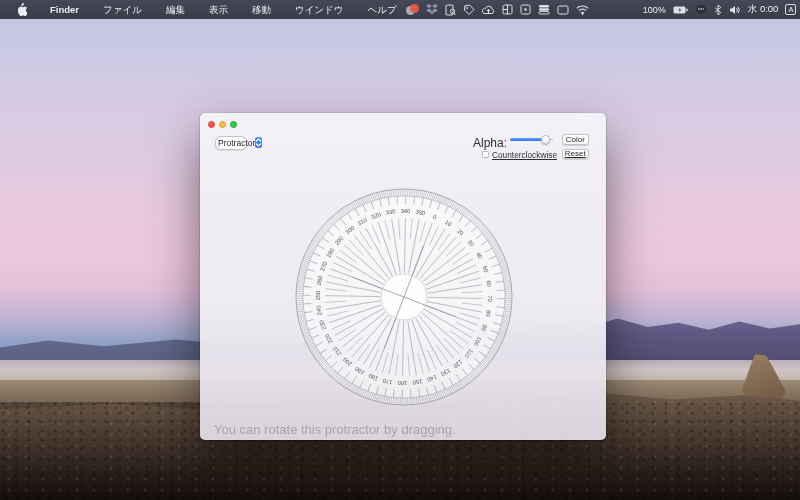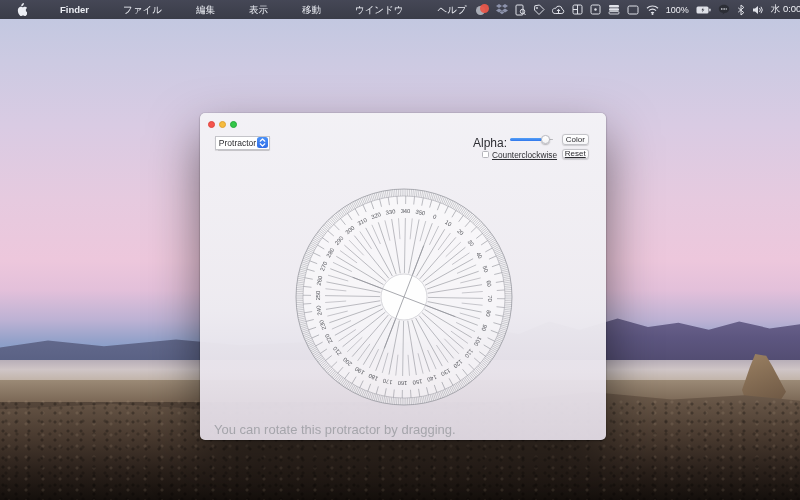--- a/index.html
+++ b/index.html
@@ -34,21 +34,21 @@
     background-image:
       radial-gradient(circle at 3px 4px, rgba(0,0,0,.55) 1px, transparent 2px),
       radial-gradient(circle at 9px 2px, rgba(214,190,160,.25) 1px, transparent 2px),
       radial-gradient(circle at 6px 8px, rgba(0,0,0,.4) 1px, transparent 2px);
     background-size:13px 9px, 17px 11px, 11px 13px; }
 
   
   .menubar { position:absolute; left:0; top:0; width:800px; height:19px;
     background:linear-gradient(180deg,rgba(64,66,80,.96),rgba(52,54,66,.96));
     display:flex; align-items:center; color:#eceef4; font-size:9.5px; z-index:50; }
-  .menubar .left { display:flex; align-items:center; gap:16px; }
+  .menubar .left { display:flex; align-items:center; gap:6px; }
   .mb-item { padding:0 9px; line-height:19px; white-space:nowrap; }
   .mb-app { font-weight:bold; }
   .mb-apple { padding:0 8px 0 16px; display:flex; align-items:center; }
   .menubar .right { margin-left:auto; display:flex; align-items:center; gap:7px; padding-right:8px; }
   .sicon { display:flex; align-items:center; justify-content:center; }
   .sicon svg { display:block; }
   .stext { white-space:nowrap; color:#f0f1f6; }
   .abox { width:11px; height:11px; border:1px solid #d7d9e0; border-radius:2px; font-size:7.5px;
     display:flex; align-items:center; justify-content:center; color:#f0f1f6; }
   .siri-orb { width:11px; height:11px; border-radius:50%;
@@ -62,21 +62,21 @@
   .app-window { position:absolute; left:200px; top:113px; width:406px; height:327px;
     border-radius:5px; z-index:40;
     background:linear-gradient(180deg,rgba(243,242,246,.98) 0%,rgba(238,236,241,.97) 60%,rgba(230,224,233,.95) 88%,rgba(226,219,229,.95) 100%);
     box-shadow:0 22px 50px rgba(0,0,0,.5), 0 0 1px rgba(0,0,0,.45), 0 1px 2px rgba(0,0,0,.3); }
   .traffic { position:absolute; left:8px; top:8px; display:flex; gap:4px; }
   .tl { width:7px; height:7px; border-radius:50%; }
   .tl.red { background:#f5554d; border:.5px solid #df443e; }
   .tl.yellow { background:#f6bc3e; border:.5px solid #dfa133; }
   .tl.green { background:#33c748; border:.5px solid #24a93a; }
 
-  .popup { position:absolute; left:15px; top:23px; width:55px; height:13.5px; border-radius:0;
+  .popup { position:absolute; left:15px; top:23px; width:32px; height:13.5px; border-radius:6px;
     background:#fff; border:.5px solid #c4c4c9; box-shadow:0 .5px 1px rgba(0,0,0,.18);
     display:flex; align-items:center; font-size:8.5px; color:#2c2c30; }
   .popup-label { flex:1; text-align:center; padding-left:2px; }
   .popup-cap { width:11px; height:11px; margin-right:1px; border-radius:2.5px;
     background:linear-gradient(180deg,#4b91f7,#2f6de8);
     display:flex; align-items:center; justify-content:center; }
 
   .ctl-label { position:absolute; font-size:12px; color:#2e2e33; white-space:nowrap; }
   .alpha-label { right:99px; top:22.5px; text-align:right; }
 
@@ -192,21 +192,21 @@
         </svg>
     </span>
     <span class="sicon">
       <svg width="13" height="10" viewBox="0 0 13 10">
           <path d="M1 3.2 A8 8 0 0 1 12 3.2" fill="none" stroke="#dfe1e8" stroke-width="1.2"></path>
           <path d="M3 5.6 A5 5 0 0 1 10 5.6" fill="none" stroke="#dfe1e8" stroke-width="1.2"></path>
           <path d="M5 7.8 A2.6 2.6 0 0 1 8 7.8" fill="none" stroke="#dfe1e8" stroke-width="1.2"></path>
           <circle cx="6.5" cy="9" r="1" fill="#dfe1e8"></circle>
         </svg>
     </span>
-    <span class="stext" style="font-size:9px;">100%</span>
+    <span class="stext" style="font-size:9px;margin-left:47px;">100%</span>
     <span class="sicon">
       <svg width="15" height="8" viewBox="0 0 15 8">
           <rect x=".5" y=".5" width="12" height="7" rx="1.5" fill="#dfe1e8"></rect>
           <rect x="13.2" y="2.5" width="1.4" height="3" rx=".7" fill="#dfe1e8"></rect>
           <path d="M7.4 1.4 L5.4 4.2 H6.8 L6 6.6 L8.4 3.6 H6.9 Z" fill="#3a3c46"></path>
         </svg>
     </span>
     <span class="sicon">
       <svg width="12" height="11" viewBox="0 0 12 11">
           <path d="M6 .8 C3 .8 .8 2.6 .8 4.9 c0 2 1.8 3.7 4.2 4 l-.3 1.6 1.9-1.5 c2.8-.1 4.6-1.9 4.6-4.1 C11.2 2.6 9 .8 6 .8Z" fill="#2c2e36"></path>

